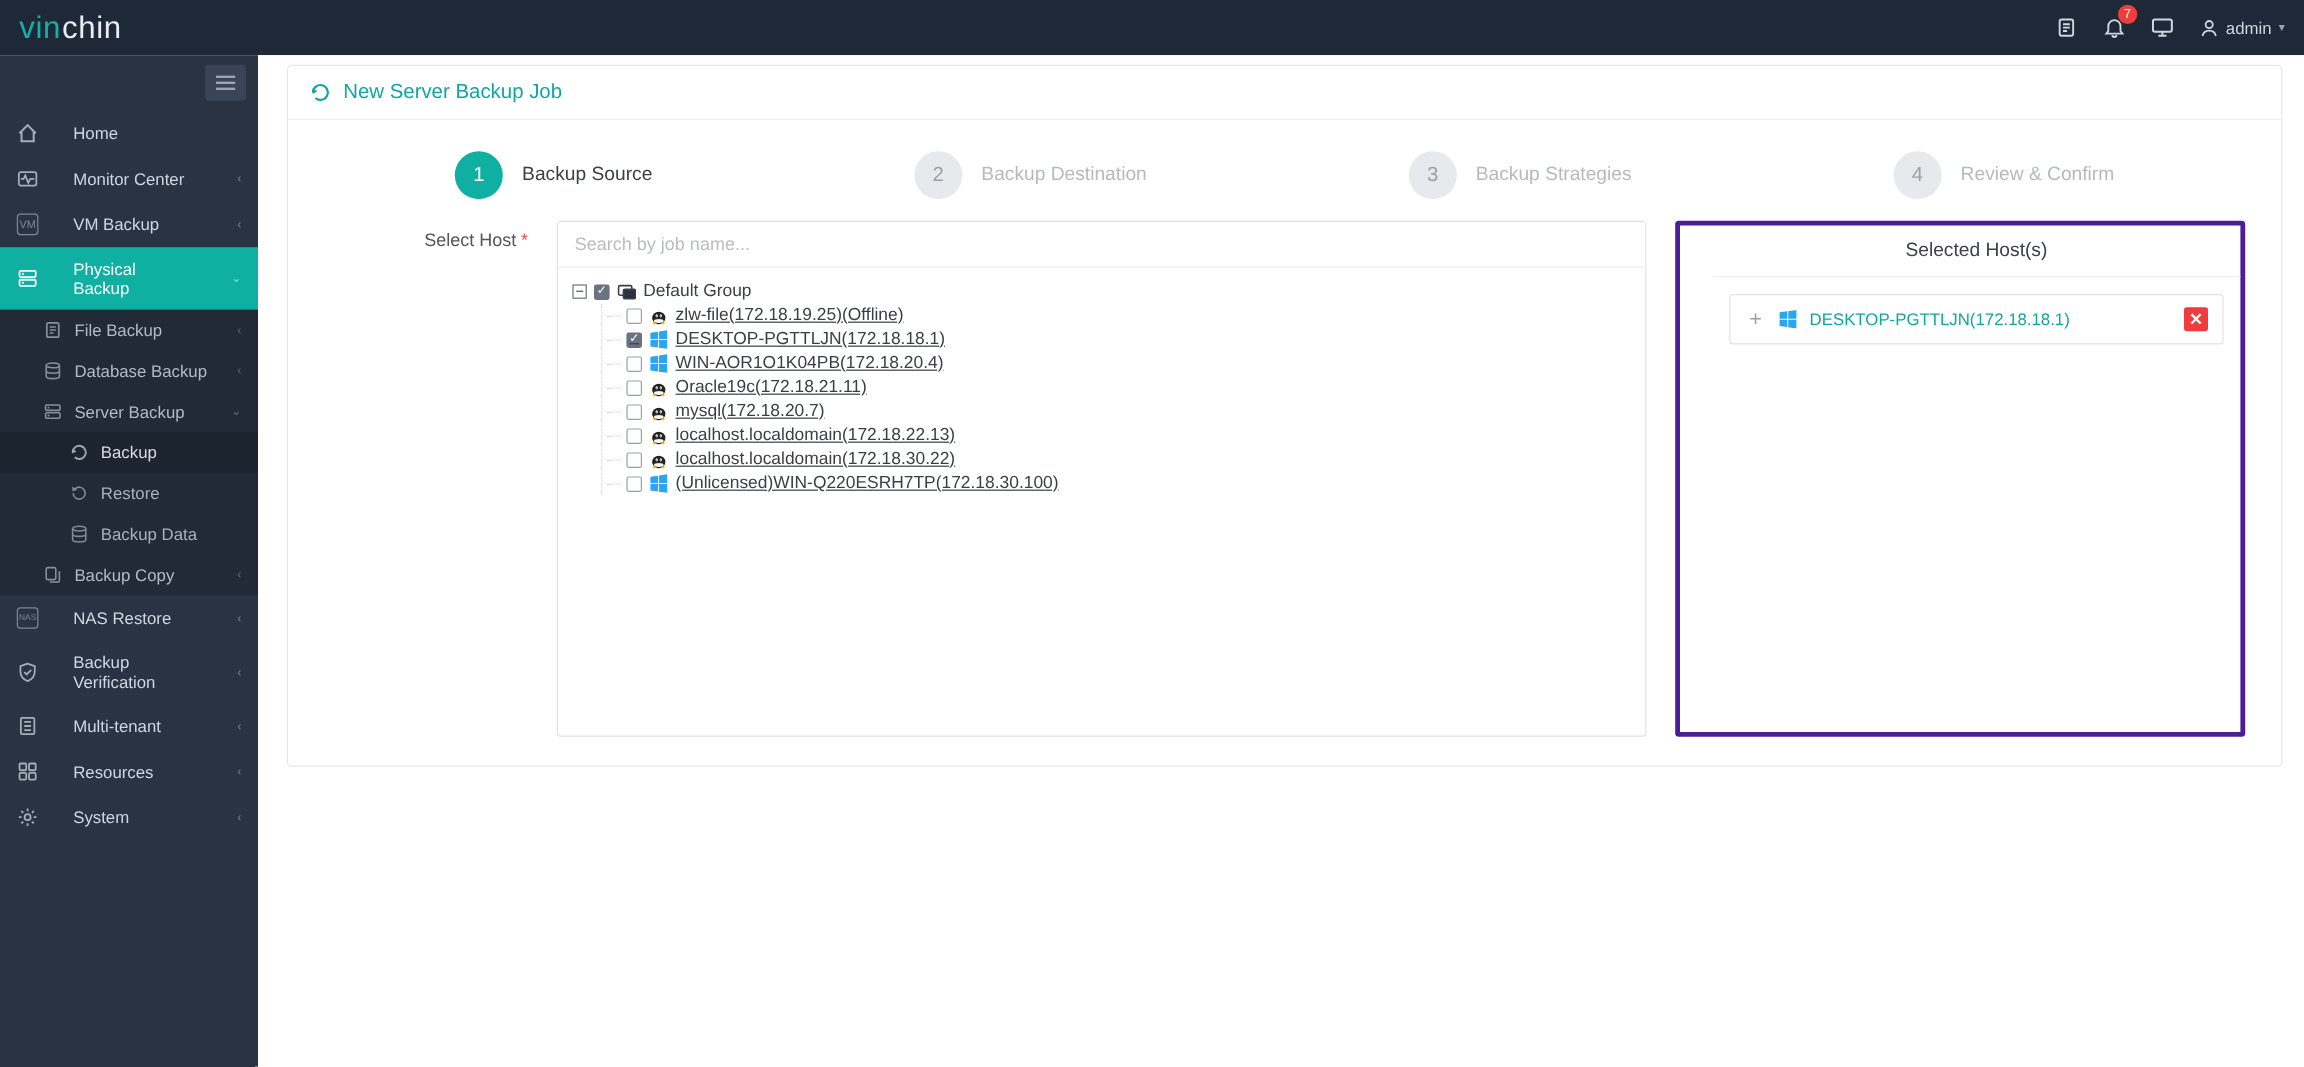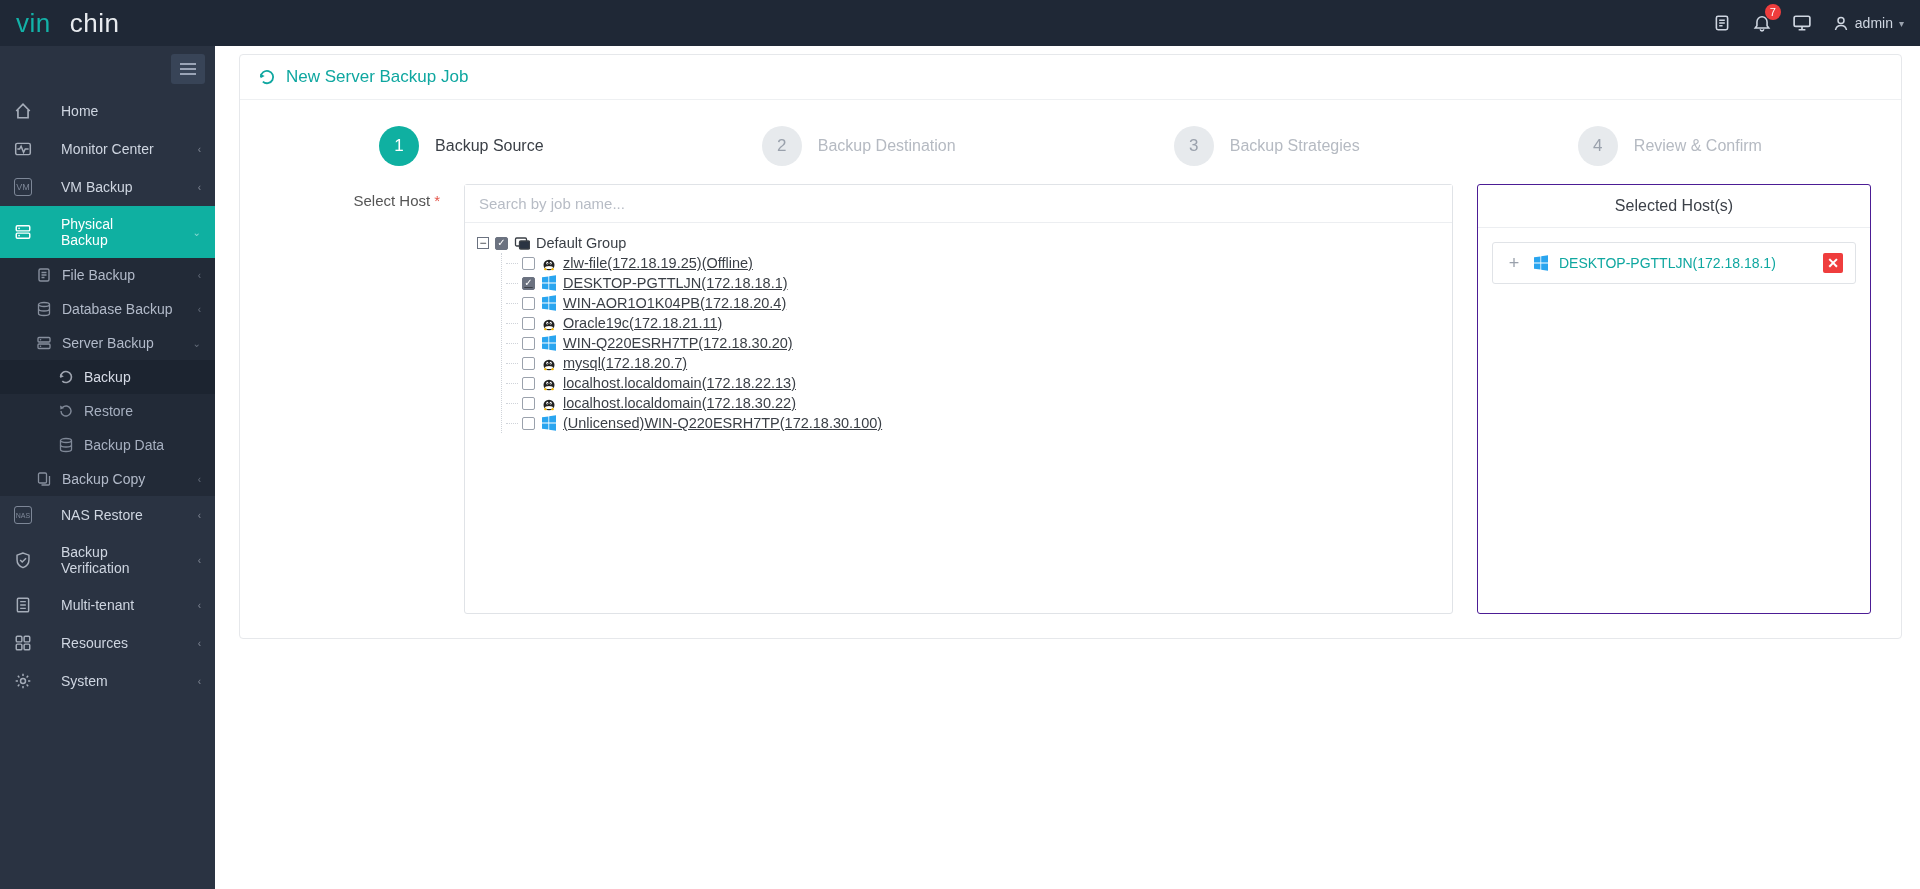--- a/index.html
+++ b/index.html
@@ -2,21 +2,21 @@
 <html><head>
 <meta charset="utf-8">
 <style>
   * { box-sizing: border-box; margin: 0; padding: 0; }
   body { font-family: -apple-system, "Segoe UI", Arial, sans-serif; font-size: 14px; color: #333; background: #fff; }
 
   
   .topbar { height: 46px; background: #1f2836; display: flex; align-items: center; justify-content: space-between; padding: 0 16px; color: #e0e4ea; }
   .brand { display: flex; align-items: baseline; font-weight: 300; letter-spacing: .5px; }
   .brand .pre { color: #13b2a8; font-size: 26px; font-weight: 400; }
-  .brand .post { color: #e8ebef; font-size: 26px; font-weight: 400; margin-left: 19px; }
+  .brand .post { color: #e8ebef; font-size: 26px; font-weight: 400; margin-left: 1px; }
   .topbar-right { display: flex; align-items: center; gap: 22px; }
   .ticon { color: #cfd6e1; position: relative; display: inline-flex; }
   .ticon svg { width: 18px; height: 18px; }
   .badge { position: absolute; top: -10px; right: -10px; background: #ef3d3d; color: #fff; font-size: 11px; border-radius: 999px; min-width: 16px; height: 16px; display: flex; align-items: center; justify-content: center; padding: 0 3px; }
   .user { display: flex; align-items: center; gap: 6px; color: #cfd6e1; cursor: pointer; }
   .chev { font-size: 10px; opacity: .7; }
 
   
   .shell { display: flex; min-height: calc(100vh - 46px); }
   .sidebar { width: 215px; background: #2a3342; color: #c3c9d6; display: flex; flex-direction: column; }
@@ -67,21 +67,21 @@
   .tnode { display:flex; align-items:center; gap:6px; padding:2px 0; white-space:nowrap; }
   .toggle-box { width:12px; height:12px; border:1px solid #6b7280; display:inline-flex; align-items:center; justify-content:center; font-size:12px; line-height:1; cursor:pointer; }
   .cbx { width:13px; height:13px; border:1px solid #9aa1ac; border-radius:2px; display:inline-flex; align-items:center; justify-content:center; cursor:pointer; background:#fff; }
   .cbx.checked { background:#6b7280; border-color:#6b7280; }
   .cbx.checked::after { content:"✓"; color:#fff; font-size:10px; line-height:1; }
   .children { margin-left: 24px; border-left:1px dotted #cfd3d9; padding-left:4px; }
   .children .tnode { position:relative; padding-left:16px;text-decoration:underline; }
   .children .tnode::before { content:""; position:absolute; left:0; top:50%; width:12px; border-top:1px dotted #cfd3d9; }
   .os-ico { width:16px; height:16px; display:inline-block; }
 
-  .selected-card { width: 394px; border:1px solid #4c1d95; border-radius:3px; min-height:430px; }
+  .selected-card { width: 475px; border:4px solid #4c1d95; border-radius:3px; min-height:430px;padding-left:27px; }
   .sel-head { text-align:center; padding:12px 10px; border-bottom:1px solid #eceef1; font-size:16px; color:#3c4149; }
   .sel-item { margin:14px 14px 0; border:1px solid #e0e3e7; border-radius:3px; padding:10px 12px; display:flex; align-items:center; gap:10px; }
   .sel-item .plus { width:18px; height:18px; display:inline-flex; align-items:center; justify-content:center; font-size:18px; color:#9aa1ac; cursor:pointer; }
   .sel-item .name { color:#0fa7a0; flex:1; }
   .del { width:20px; height:20px; background:#ef3d3d; color:#fff; border-radius:2px; display:inline-flex; align-items:center; justify-content:center; font-size:14px; cursor:pointer; font-weight:bold; }
 </style>
 </head>
 <body>
 
 <svg width="0" height="0" style="position:absolute">
@@ -389,27 +389,20 @@
               <div class="tnode">
                 <span class="cbx"></span>
                 <svg class="os-ico" viewBox="0 0 16 16">
                     <use href="#ico-linux"></use>
                   </svg>
                 <span>Oracle19c(172.18.21.11)</span>
               </div>
               <div class="tnode">
                 <span class="cbx"></span>
                 <svg class="os-ico" viewBox="0 0 16 16">
-                    <use href="#ico-windows"></use>
-                  </svg>
-                <span>WIN-Q220ESRH7TP(172.18.30.20)</span>
-              </div>
-              <div class="tnode">
-                <span class="cbx"></span>
-                <svg class="os-ico" viewBox="0 0 16 16">
                     <use href="#ico-linux"></use>
                   </svg>
                 <span>mysql(172.18.20.7)</span>
               </div>
               <div class="tnode">
                 <span class="cbx"></span>
                 <svg class="os-ico" viewBox="0 0 16 16">
                     <use href="#ico-linux"></use>
                   </svg>
                 <span>localhost.localdomain(172.18.22.13)</span>

